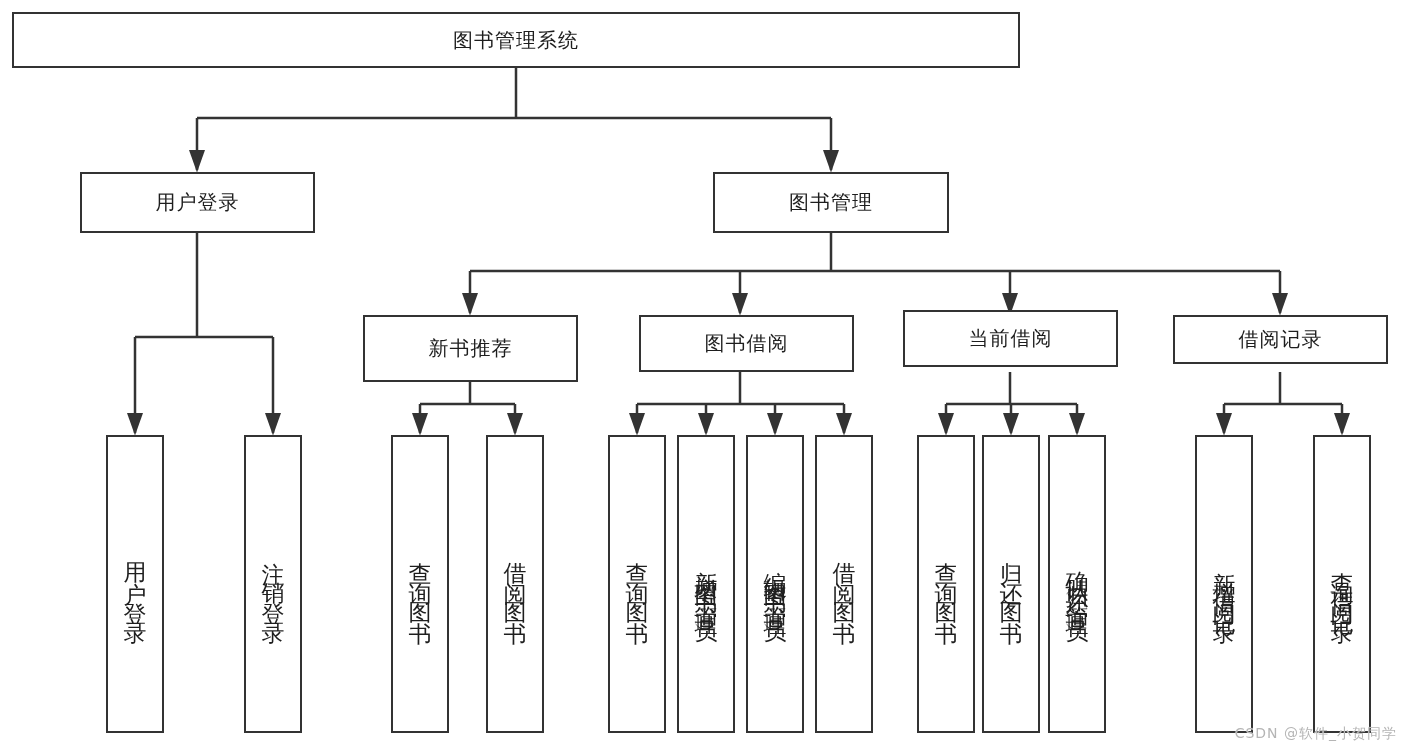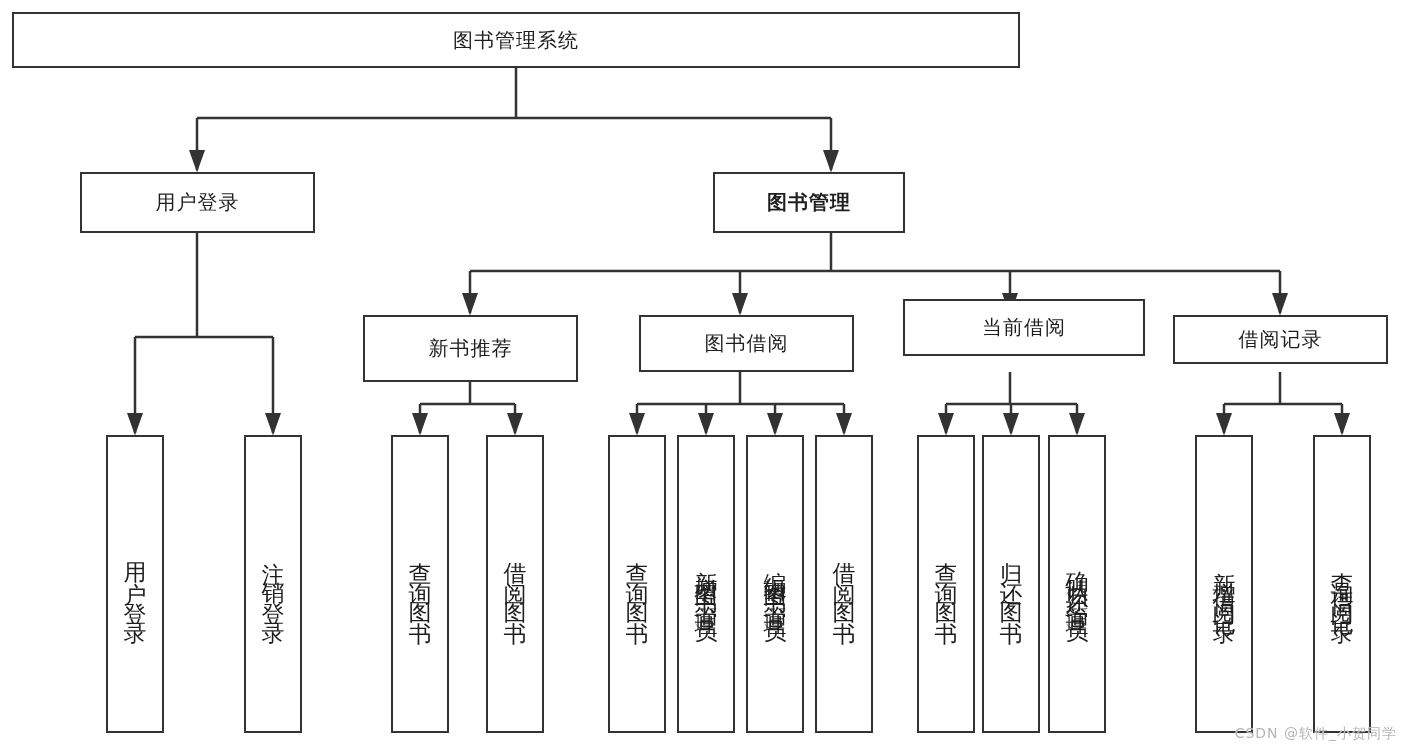--- a/index.html
+++ b/index.html
@@ -65,31 +65,31 @@
     <line class="c-line" marker-end="url(#arr)" x1="1342" y1="404" x2="1342" y2="433"></line>
   </svg>
 
   <div class="node hbox root-box">
     <span>图书管理系统</span>
   </div>
 
   <div class="node hbox" style="left:80px;top:172px;width:235px;height:61px;">
     <span>用户登录</span>
   </div>
-  <div class="node hbox" style="left:713px;top:172px;width:192px;height:61px;font-weight:bold;">
+  <div class="node hbox" style="left:713px;top:172px;width:236px;height:61px;">
     <span>图书管理</span>
   </div>
 
   <div class="node hbox" style="left:363px;top:315px;width:215px;height:67px;">
     <span>新书推荐</span>
   </div>
   <div class="node hbox" style="left:639px;top:315px;width:215px;height:57px;">
     <span>图书借阅</span>
   </div>
-  <div class="node hbox" style="left:903px;top:299px;width:242px;height:57px;">
+  <div class="node hbox" style="left:903px;top:310px;width:215px;height:57px;">
     <span>当前借阅</span>
   </div>
   <div class="node hbox" style="left:1173px;top:315px;width:215px;height:49px;">
     <span>借阅记录</span>
   </div>
 
   <div class="node vbox" style="left:106px;">
     <span class="v-label" style="letter-spacing: 20px;">用户登录</span>
   </div>
   <div class="node vbox" style="left:244px;">

